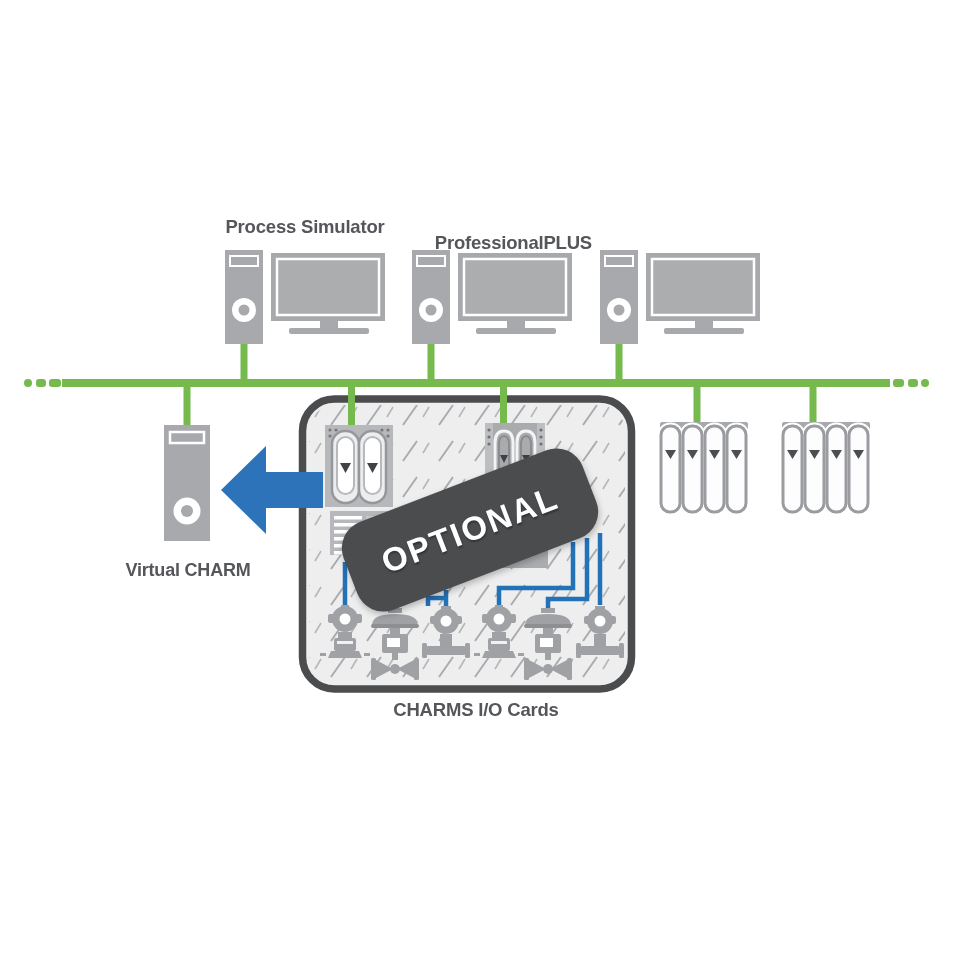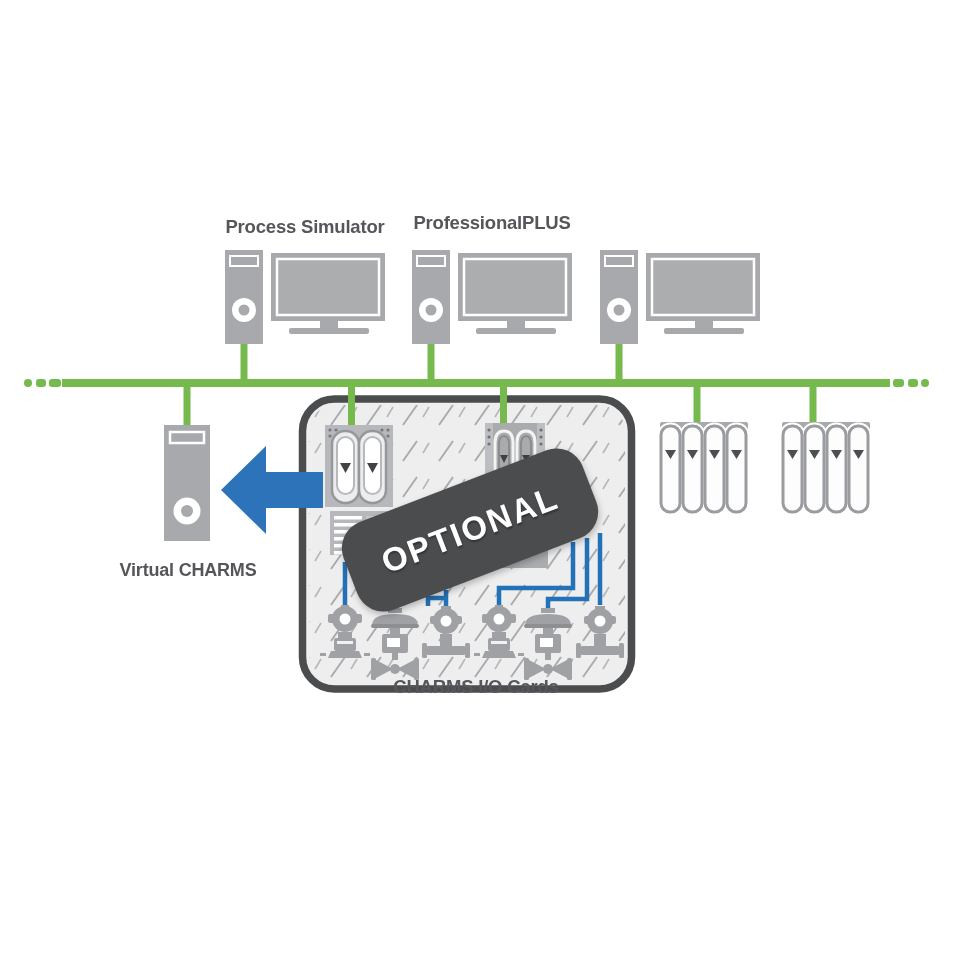--- a/index.html
+++ b/index.html
@@ -211,22 +211,22 @@
     <use href="#sym-controller-group" x="782" y="422"></use>
 
     <polygon points="221,490 266,446 266,472 323,472 323,508 266,508 266,534" fill="#2d73b9"></polygon>
   </svg>
 
   <div class="banner">
     <span>OPTIONAL</span>
   </div>
 
   <div class="lbl" style="left:205px;top:216px;width:200px;">Process Simulator</div>
-  <div class="lbl" style="left:392px;top:212px;width:200px;">ProfessionalPLUS</div>
+  <div class="lbl" style="left:392px;top:232px;width:200px;text-align:right;">ProfessionalPLUS</div>
 
   <div class="lbl" style="left:88px;top:560px;width:200px;font-size:18px;">
-    <span style="display:block">Virtual CHARMS</span>
+    <span style="display:block">Virtual CHARM</span>
   </div>
 
-  <div class="lbl" style="left:346px;top:676px;width:260px;">CHARMS I/O Cards</div>
+  <div class="lbl" style="left:346px;top:699px;width:260px;">CHARMS I/O Cards</div>
 
 
 </div>
 
 </body></html>

